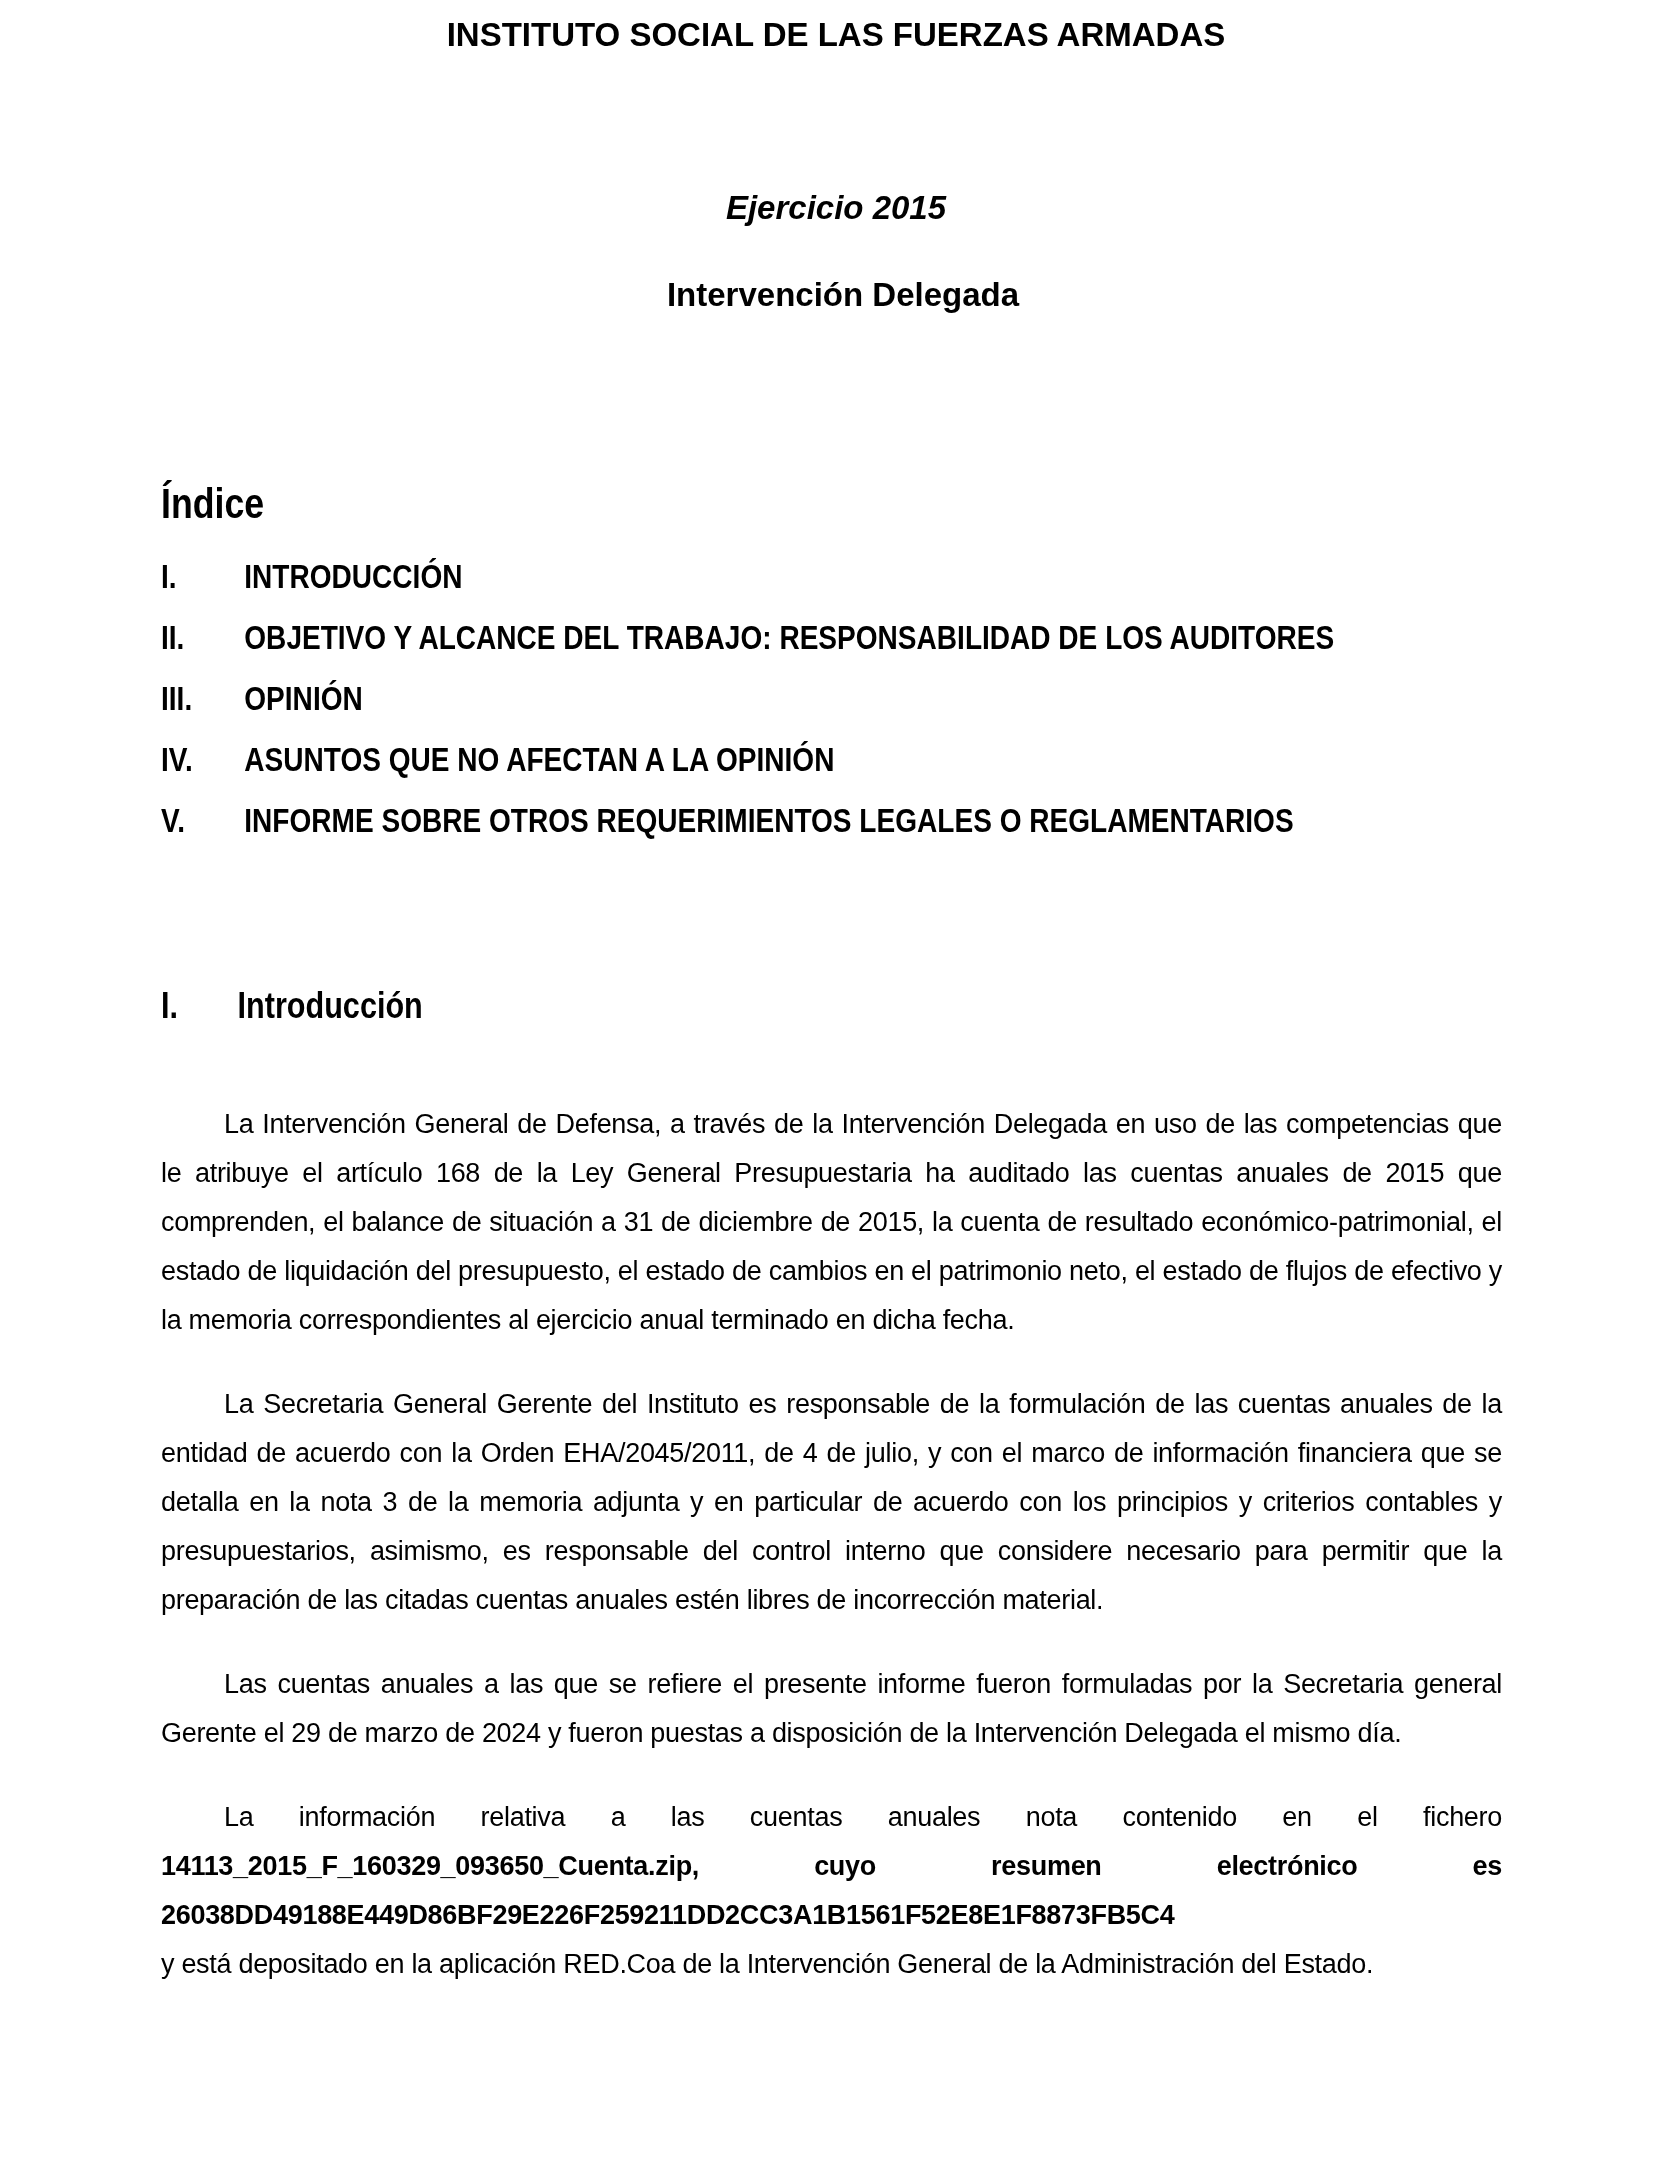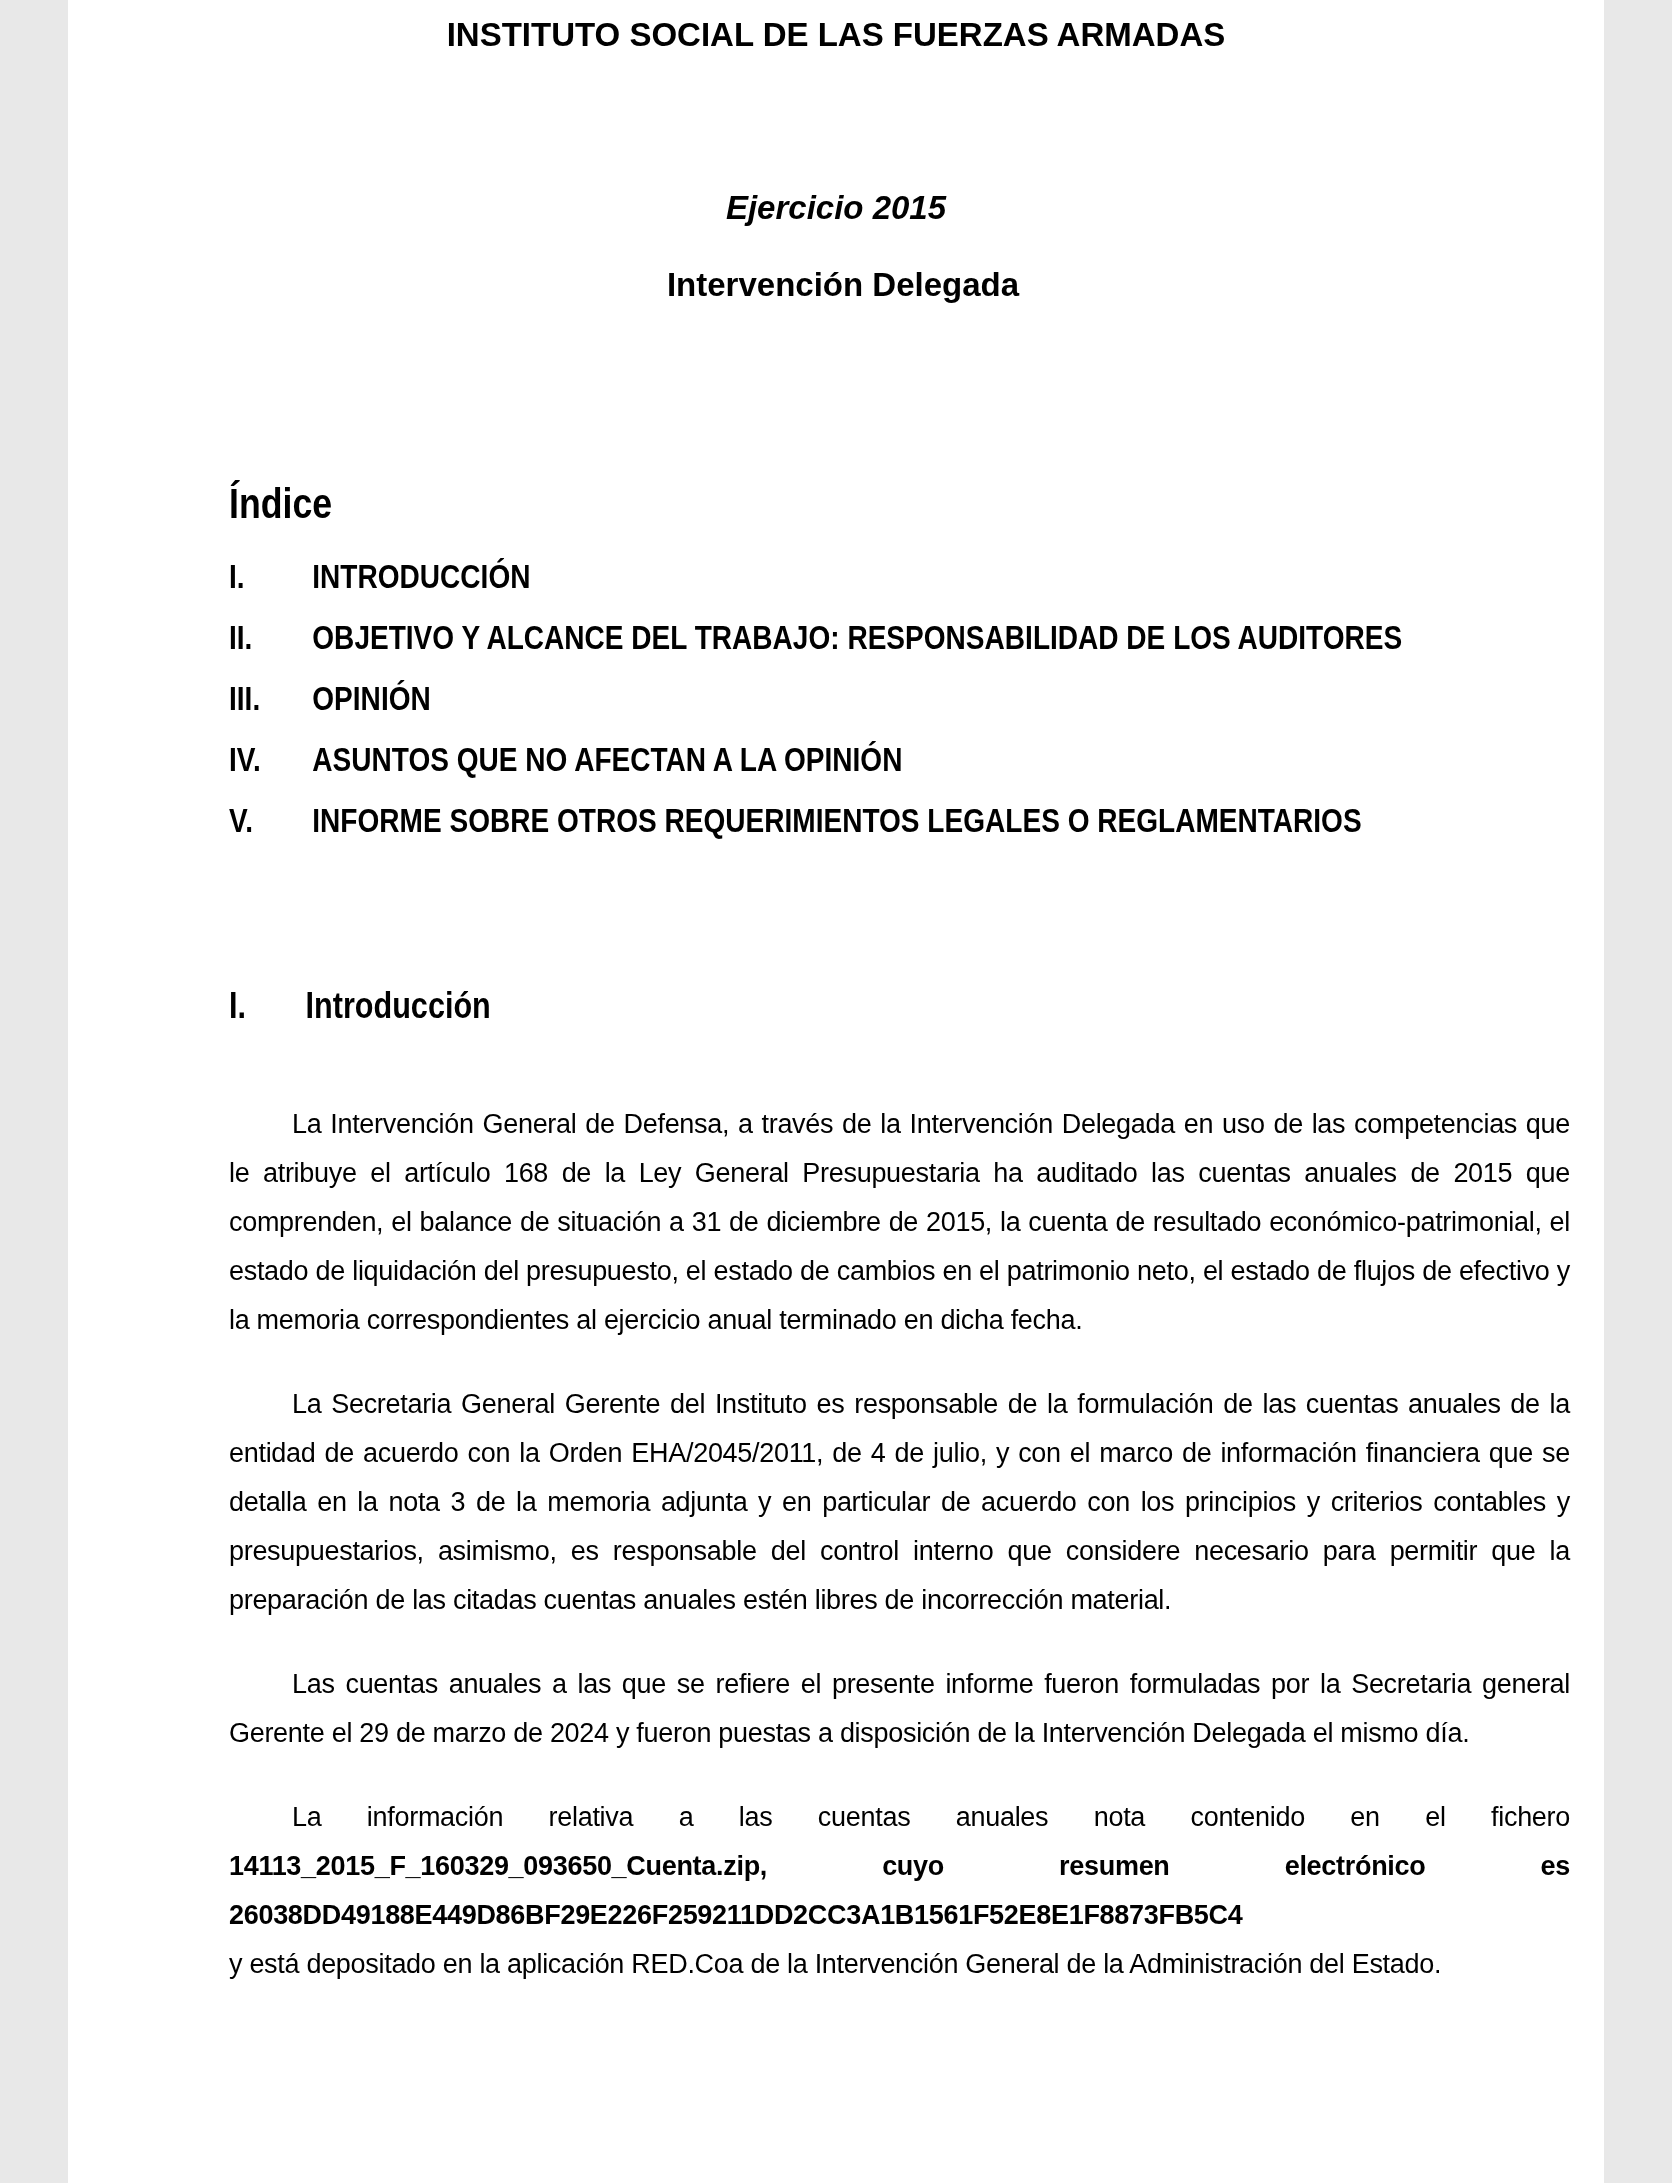--- a/index.html
+++ b/index.html
@@ -2,21 +2,21 @@
 <html style="font-size:12.6px"><head>
 <meta charset="utf-8">
 <style>
   html, body {
     margin: 0;
     padding: 0;
     background: #e8e8e8;
   }
   .page {
     position: relative;
-    width: 1536px;
+    width: 1672px;
     height: 2183px;
     background: #ffffff;
     color: #000000;
     font-family: "Liberation Sans", "DejaVu Sans", sans-serif;
     overflow: hidden;
     margin: 0 auto;
   }
 
   
   .title-line {
@@ -25,21 +25,21 @@
     right: 0;
     text-align: center;
     font-weight: bold;
     font-size: 33px;
     line-height: 41px;
     white-space: pre-wrap;
   }
   .t1 { top: 14px; }
   .t2 { top: 101px; }
   .t3 { top: 187px; font-style: italic; }
-  .t4 { top: 264px; margin-left: 14px; }
+  .t4 { top: 274px; margin-left: 14px; }
 
   
   .condensed {
     transform: scaleX(0.85);
     transform-origin: left top;
     width: 1578px;
   }
   .toc-heading {
     position: absolute;
     left: 161px;

